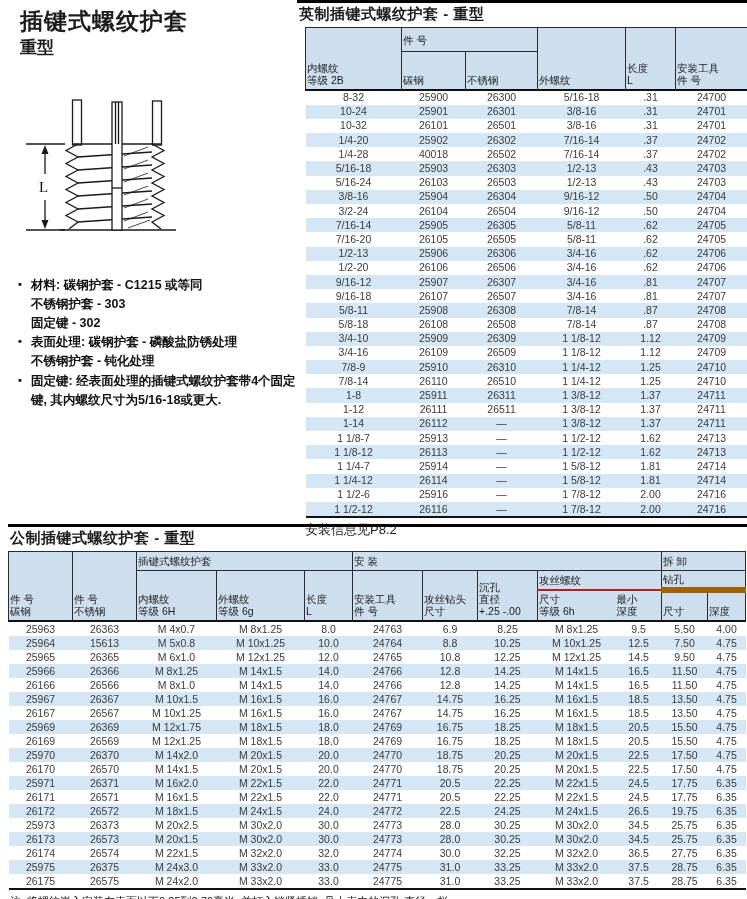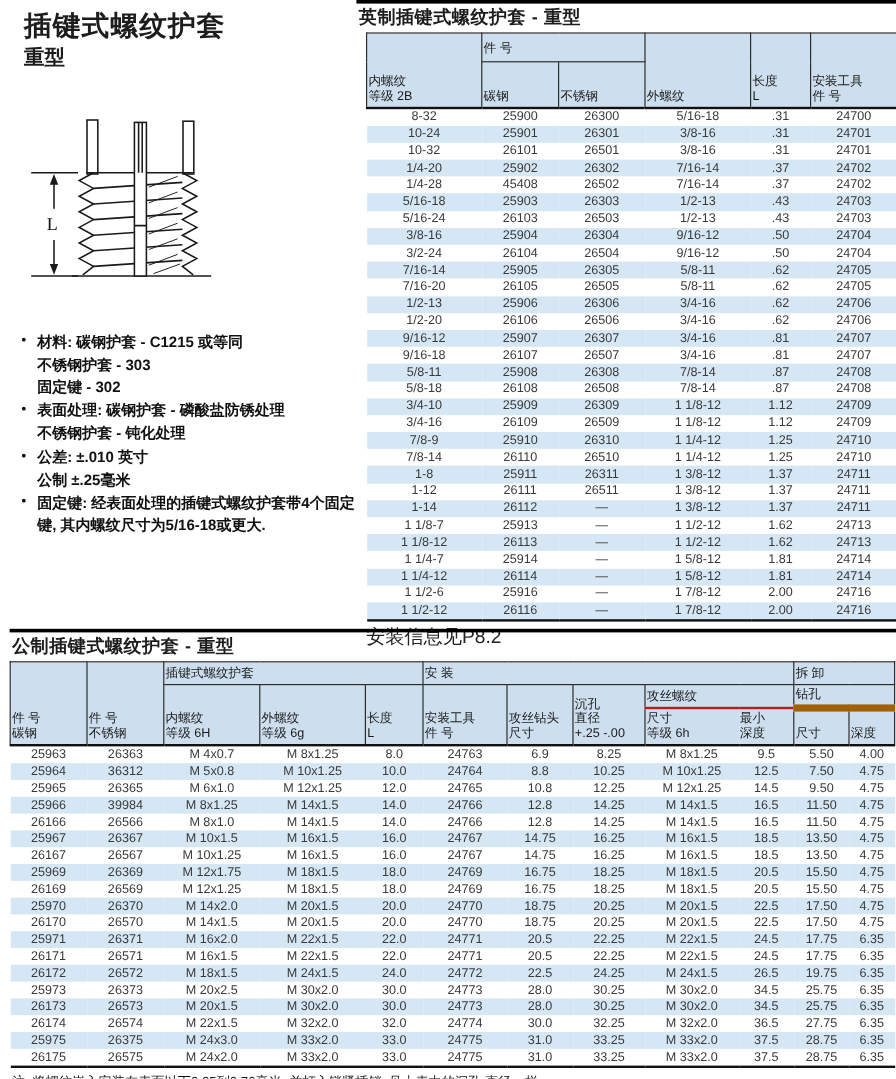--- a/index.html
+++ b/index.html
@@ -31,21 +31,21 @@
   th.nr { border-right:none; } th.nl { border-left:none; }
   .imperial thead tr.r1 th.g { height:24px; }
   .imperial thead tr.r2 th { height:38px; }
   .metric thead tr.r1 th.g { height:19px; }
   .metric thead tr.r2 th.g { height:19px; }
   .metric thead tr.r3 th { height:27px; }
   td { font-size:10.5px; line-height:11px; color:#3a3a3a; text-align:center; padding:1.6px 2px; height:14.2px; }
   .metric td { height:14px; padding:1.5px 2px; }
   tbody tr:nth-child(even) td { background:var(--stripe-bg); }
 
-  .footnote { font-size:16px; color:#222; margin:3px 0 0 8px; }
+  .footnote { font-size:13px; color:#222; margin:3px 0 0 8px; }
   .note { font-size:11px; color:#111; margin:4px 0 0 2px; }
   .dline { stroke:#1a1a1a; stroke-width:1.3; fill:none; }
   .dfill { fill:#1a1a1a; }
 </style>
 </head>
 <body>
 
 <div id="page">
 
   <div class="intro-title">插键式螺纹护套</div>
@@ -94,22 +94,20 @@
     <line class="dline" x1="97.5" y1="14" x2="97.5" y2="56" stroke-width="0.8"></line>
     <line class="dline" x1="100.5" y1="14" x2="100.5" y2="56" stroke-width="0.8"></line>
   </svg>
 
   <ul class="bullets">
       <li>材料: 碳钢护套 - C1215 或等同
 不锈钢护套 - 303
 固定键 - 302</li>
       <li>表面处理: 碳钢护套 - 磷酸盐防锈处理
 不锈钢护套 - 钝化处理</li>
-      <li>公差: ±.010 英寸
-公制 ±.25毫米</li>
       <li>固定键: 经表面处理的插键式螺纹护套带4个固定键, 其内螺纹尺寸为5/16-18或更大.</li>
     </ul>
 
   <div class="section imperial">
     <div class="rule"></div>
     <div class="tbl-title">英制插键式螺纹护套 - 重型</div>
     <table>
       <colgroup>
           <col style="width:96px">
           <col style="width:64px">
@@ -162,21 +160,21 @@
           <tr>
             <td>1/4-20</td>
             <td>25902</td>
             <td>26302</td>
             <td>7/16-14</td>
             <td>.37</td>
             <td>24702</td>
           </tr>
           <tr>
             <td>1/4-28</td>
-            <td>45408</td>
+            <td>40018</td>
             <td>26502</td>
             <td>7/16-14</td>
             <td>.37</td>
             <td>24702</td>
           </tr>
           <tr>
             <td>5/16-18</td>
             <td>25903</td>
             <td>26303</td>
             <td>1/2-13</td>
@@ -444,21 +442,21 @@
             <td>24763</td>
             <td>6.9</td>
             <td>8.25</td>
             <td>M 8x1.25</td>
             <td>9.5</td>
             <td>5.50</td>
             <td>4.00</td>
           </tr>
           <tr>
             <td>25964</td>
-            <td>36312</td>
+            <td>15613</td>
             <td>M 5x0.8</td>
             <td>M 10x1.25</td>
             <td>10.0</td>
             <td>24764</td>
             <td>8.8</td>
             <td>10.25</td>
             <td>M 10x1.25</td>
             <td>12.5</td>
             <td>7.50</td>
             <td>4.75</td>
@@ -472,21 +470,21 @@
             <td>24765</td>
             <td>10.8</td>
             <td>12.25</td>
             <td>M 12x1.25</td>
             <td>14.5</td>
             <td>9.50</td>
             <td>4.75</td>
           </tr>
           <tr>
             <td>25966</td>
-            <td>39984</td>
+            <td>26366</td>
             <td>M 8x1.25</td>
             <td>M 14x1.5</td>
             <td>14.0</td>
             <td>24766</td>
             <td>12.8</td>
             <td>14.25</td>
             <td>M 14x1.5</td>
             <td>16.5</td>
             <td>11.50</td>
             <td>4.75</td>

